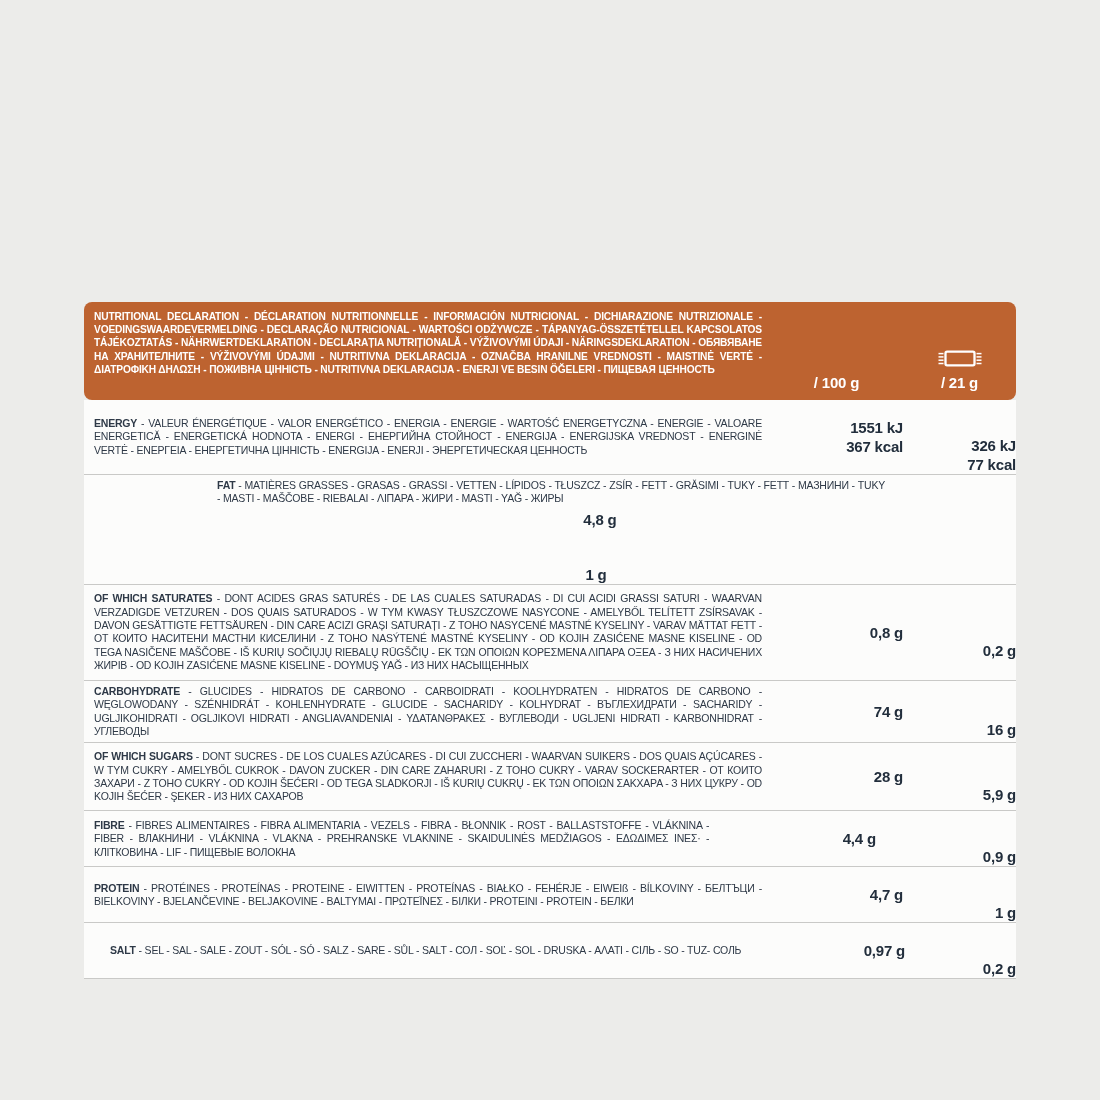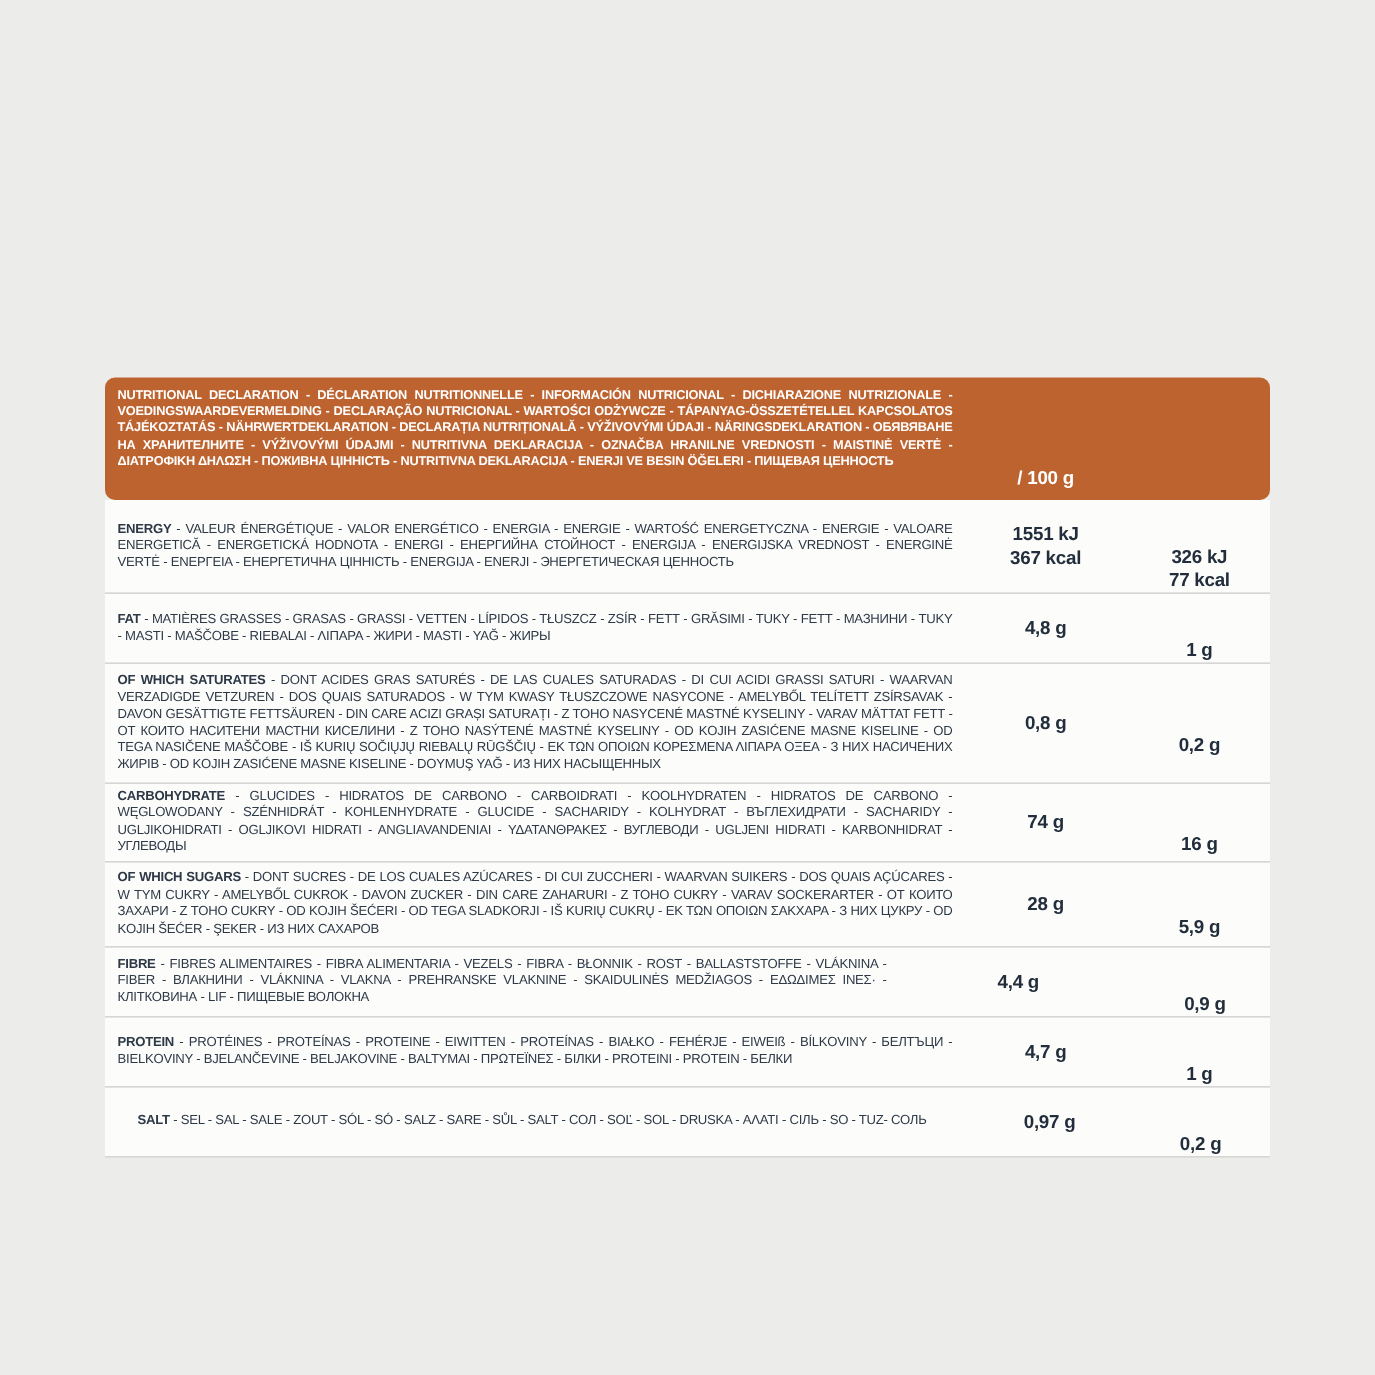--- a/index.html
+++ b/index.html
@@ -17,47 +17,63 @@
   .nt-hcol{display:flex;flex-direction:column;justify-content:flex-end;align-items:center;padding-bottom:9px;box-sizing:border-box;}
   .nt-hcol.c1{width:133px;}
   .nt-hcol.c2{width:113px;}
   .nt-hcol .lbl{font-size:15px;font-weight:700;letter-spacing:-0.2px;}
   .nt-bar-icon{margin-bottom:6px;height:19px;}
 
   
   .nt-body{background:#FCFCFB;}
   .nt-row{display:flex;border-bottom:1px solid #C9C9C7;box-sizing:border-box;align-items:center;}
   .nt-row.r-energy{min-height:62px;}
-  .nt-row.r-fat{min-height:40px;}
+  .nt-row.r-fat{min-height:40px;flex-direction:column;}
   .nt-row.r-saturates{min-height:96px;}
   .nt-row.r-carbohydrate{min-height:55px;}
   .nt-row.r-sugars{min-height:68px;}
   .nt-row.r-fibre{min-height:42px;gap:36px;}
   .nt-row.r-protein{min-height:38px;}
   .nt-row.r-salt{min-height:26px;padding-left:16px;}
 
   .nt-label{width:686px;box-sizing:border-box;padding:4px 8px 4px 10px;
     font-size:10.5px;line-height:13.4px;letter-spacing:-0.2px;color:#2E3947;
     text-align:justify;text-justify:inter-word;}
   .nt-label .term{font-weight:700;}
-  .nt-val{box-sizing:border-box;text-align:center;color:#222E3C;font-weight:700;font-size:15px;line-height:19px;letter-spacing:-0.2px;}
+  .nt-val{box-sizing:border-box;text-align:right;color:#222E3C;font-weight:700;font-size:15px;line-height:19px;letter-spacing:-0.2px;}
   .nt-val.c1{width:133px;}
   .nt-val.c2{width:113px;margin-top:36px;}
 </style>
 </head>
 <body>
 
 <div id="canvas">
   <div class="nutri-table">
 
     <div class="nt-header">
       <div class="nt-header-title">NUTRITIONAL DECLARATION - DÉCLARATION NUTRITIONNELLE - INFORMACIÓN NUTRICIONAL - DICHIARAZIONE NUTRIZIONALE - VOEDINGSWAARDEVERMELDING - DECLARAÇÃO NUTRICIONAL - WARTOŚCI ODŻYWCZE - TÁPANYAG-ÖSSZETÉTELLEL KAPCSOLATOS TÁJÉKOZTATÁS - NÄHRWERTDEKLARATION - DECLARAȚIA NUTRIȚIONALĂ - VÝŽIVOVÝMI ÚDAJI - NÄRINGSDEKLARATION - ОБЯВЯВАНЕ НА ХРАНИТЕЛНИТЕ - VÝŽIVOVÝMI ÚDAJMI - NUTRITIVNA DEKLARACIJA - OZNAČBA HRANILNE VREDNOSTI - MAISTINĖ VERTĖ - ΔΙΑΤΡΟΦΙΚΗ ΔΗΛΩΣΗ - ПОЖИВНА ЦІННІСТЬ - NUTRITIVNA DEKLARACIJA - ENERJI VE BESIN ÖĞELERI - ПИЩЕВАЯ ЦЕННОСТЬ</div>
       <div class="nt-header-cols">
         <div class="nt-hcol c1">
           <div class="lbl">/ 100 g</div>
+        </div>
+        <div class="nt-hcol c2">
+          <svg class="nt-bar-icon" width="46" height="19" viewBox="0 0 46 19" fill="none">
+            <rect x="8.5" y="2.6" width="29" height="13.8" rx="1.6" stroke="#FFFFFF" stroke-width="2.3"></rect>
+            <g stroke="#FFFFFF" stroke-width="1.5">
+              <line x1="1.5" y1="4.6" x2="6.5" y2="4.6"></line>
+              <line x1="1.5" y1="7.9" x2="6.5" y2="7.9"></line>
+              <line x1="1.5" y1="11.2" x2="6.5" y2="11.2"></line>
+              <line x1="1.5" y1="14.5" x2="6.5" y2="14.5"></line>
+              <line x1="39.5" y1="4.6" x2="44.5" y2="4.6"></line>
+              <line x1="39.5" y1="7.9" x2="44.5" y2="7.9"></line>
+              <line x1="39.5" y1="11.2" x2="44.5" y2="11.2"></line>
+              <line x1="39.5" y1="14.5" x2="44.5" y2="14.5"></line>
+            </g>
+          </svg>
+          <div class="lbl">/ 21 g</div>
         </div>
       </div>
     </div>
 
     <div class="nt-body">
 
       <div class="nt-row r-energy">
         <div class="nt-label"><span class="term">ENERGY</span><span> - VALEUR ÉNERGÉTIQUE - VALOR ENERGÉTICO - ENERGIA - ENERGIE - WARTOŚĆ ENERGETYCZNA - ENERGIE - VALOARE ENERGETICĂ - ENERGETICKÁ HODNOTA - ENERGI - ЕНЕРГИЙНА СТОЙНОСТ - ENERGIJA - ENERGIJSKA VREDNOST - ENERGINĖ VERTĖ - ΕΝΕΡΓΕΙΑ - ЕНЕРГЕТИЧНА ЦІННІСТЬ - ENERGIJA - ENERJI - ЭНЕРГЕТИЧЕСКАЯ ЦЕННОСТЬ</span></div>
         <div class="nt-val c1">
             <div>1551 kJ</div>

